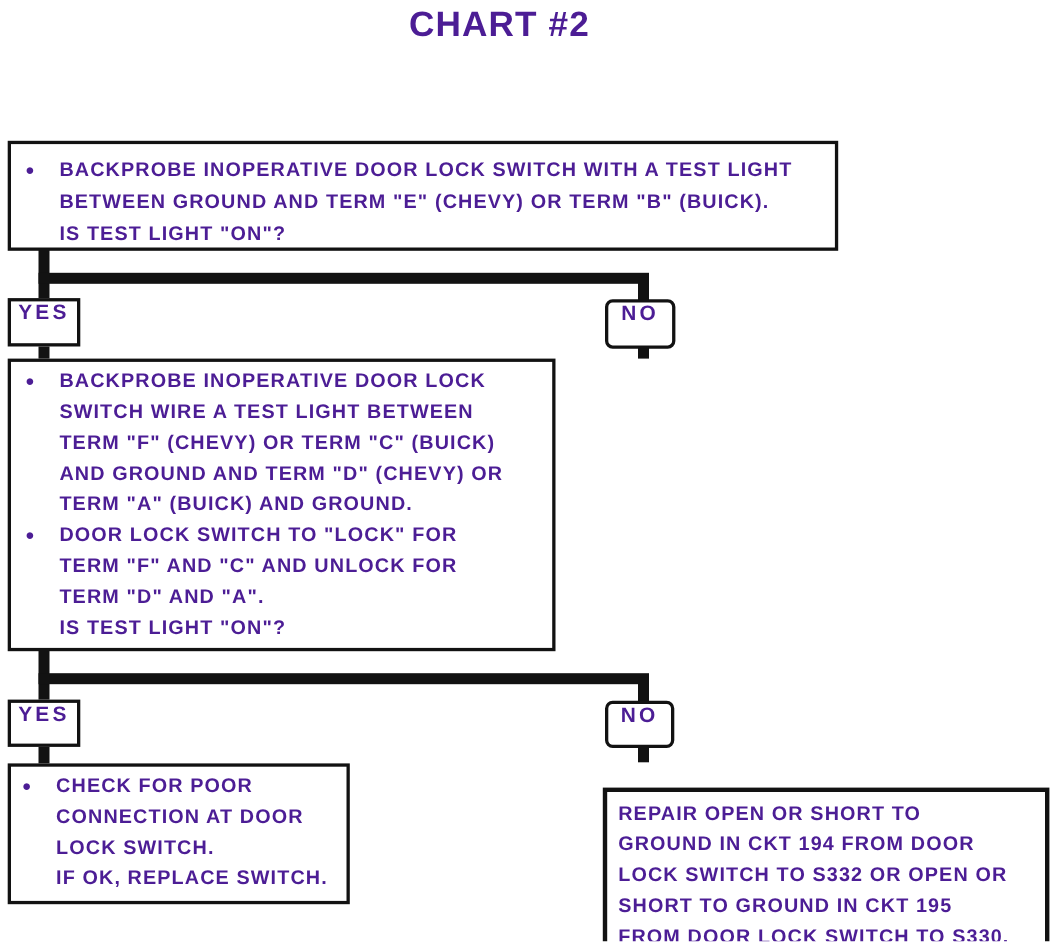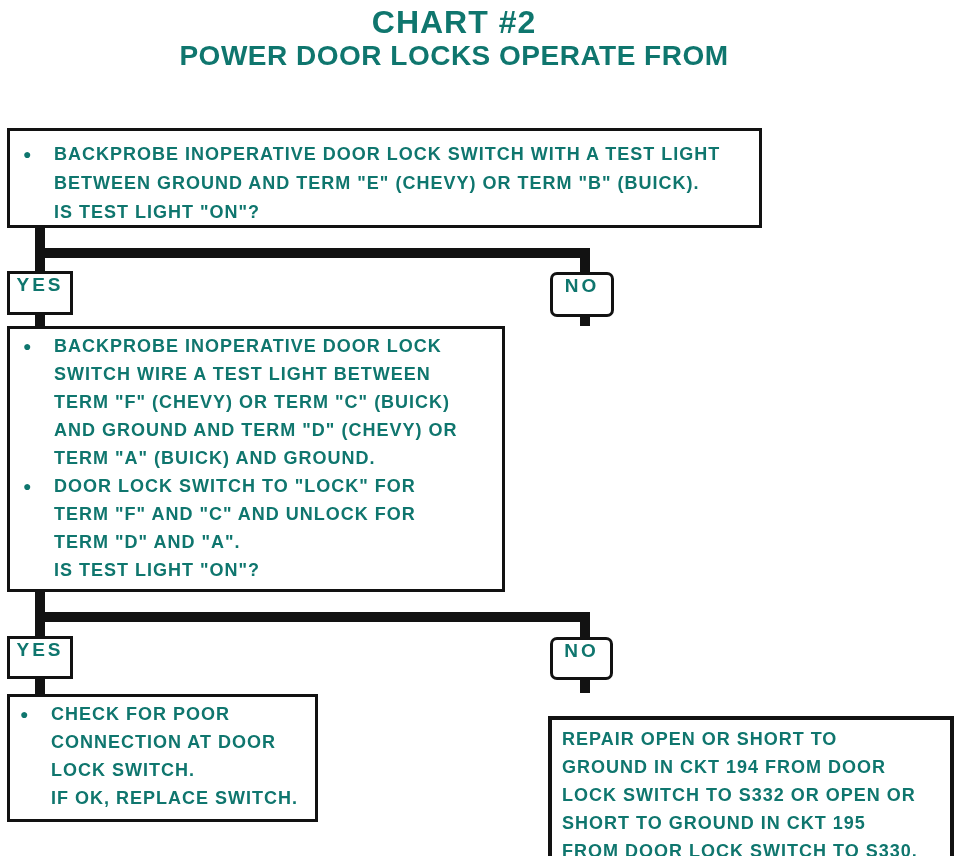--- a/index.html
+++ b/index.html
@@ -2,21 +2,21 @@
 <html><head>
 <meta charset="utf-8">
 <style>
   html,body{margin:0;padding:0;background:#ffffff;}
   .page{
     position:relative;
     width:960px;height:856px;
     background:#ffffff;
     font-family:"Liberation Sans", sans-serif;
     font-weight:700;
-    color:#0f766e;
+    color:#4c1d95;
     overflow:hidden;
   }
   
   .title{
     position:absolute;left:0;top:4px;width:908px;
     text-align:center;
   }
   .t1{font-size:32px;line-height:36px;letter-spacing:1px;}
   .t2{font-size:28px;line-height:31px;letter-spacing:0.5px;}
   
@@ -72,21 +72,20 @@
   .c-yes2-out    {left:35px;top:678px;width:10px;height:17px;}
   .c-no2-out     {left:580px;top:679px;width:10px;height:14px;}
 </style>
 </head>
 <body>
 
 <div class="page">
 
   <header class="title">
     <div class="t1">CHART #2</div>
-    <div class="t2">POWER DOOR LOCKS OPERATE FROM</div>
   </header>
 
   <section class="box q1">
     <div class="item">
       <span class="dot">●</span>
       <span class="txt">BACKPROBE INOPERATIVE DOOR LOCK SWITCH WITH A TEST LIGHT
 BETWEEN GROUND AND TERM "E" (CHEVY) OR TERM "B" (BUICK).
 IS TEST LIGHT "ON"?</span>
     </div>
   </section>

